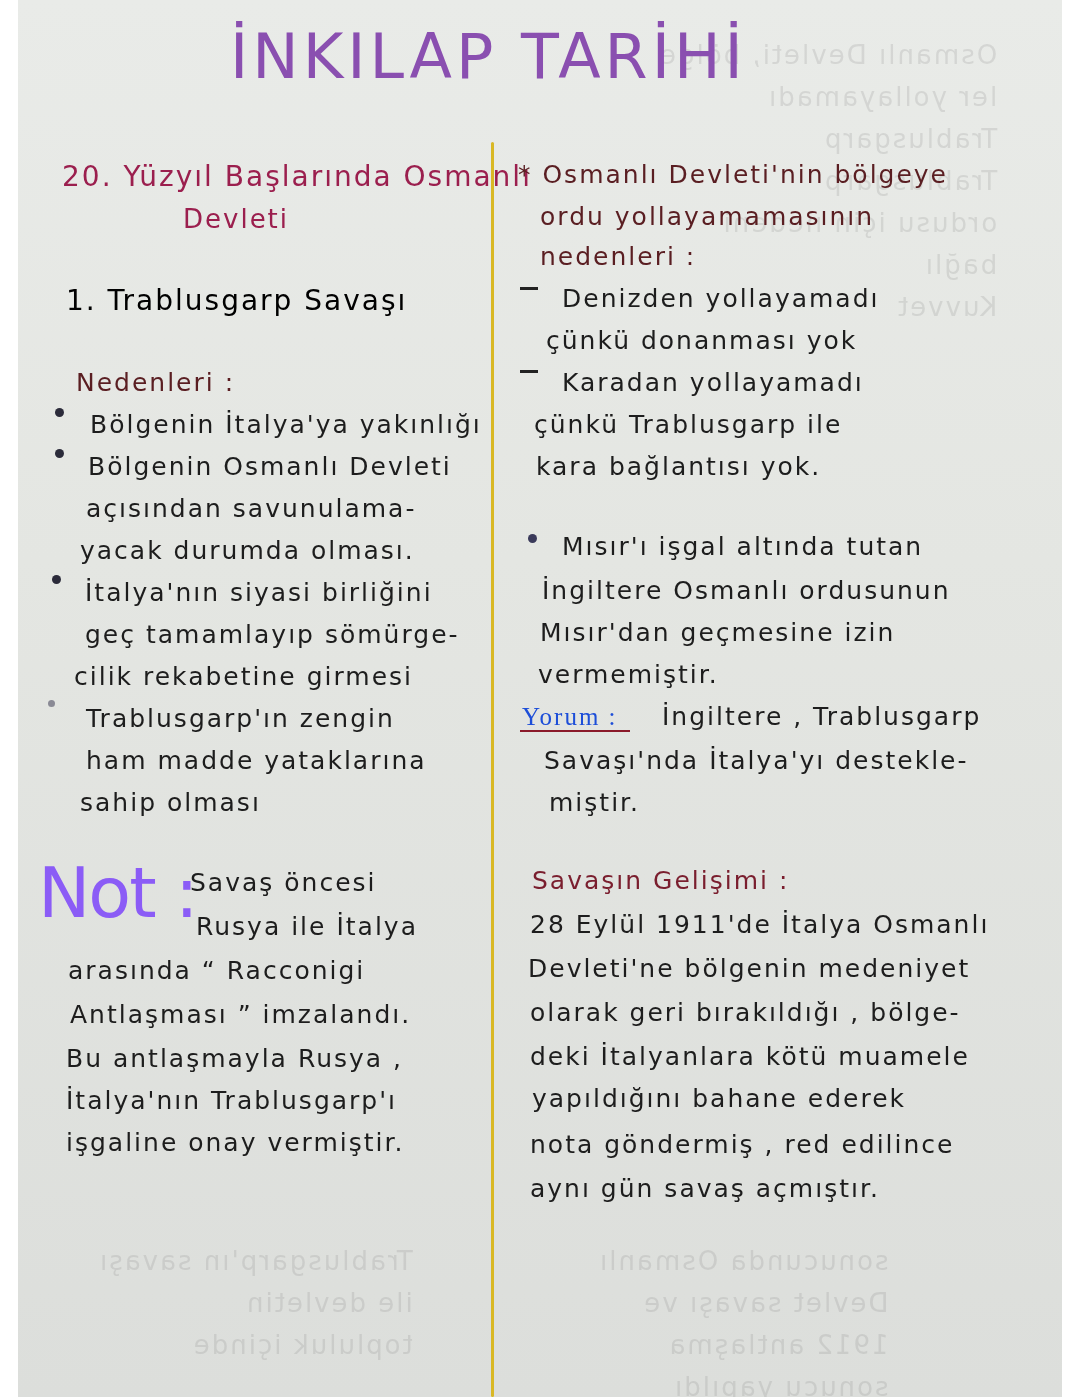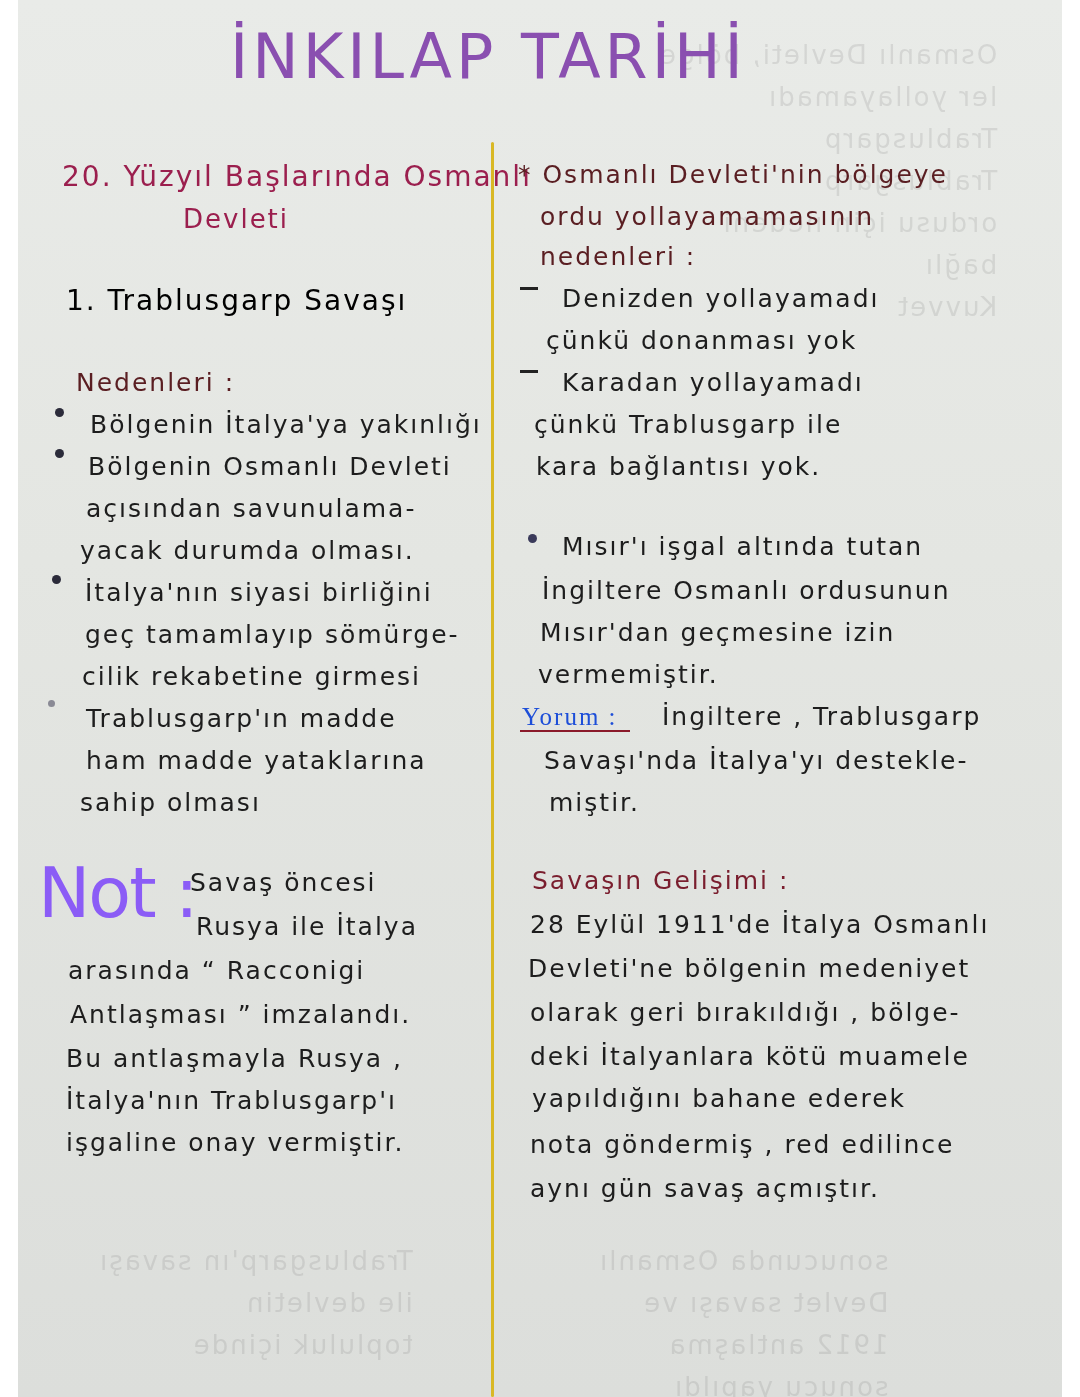--- a/index.html
+++ b/index.html
@@ -72,24 +72,24 @@
 <div class="txt" style="left:90px; top:404px;">Bölgenin İtalya'ya yakınlığı</div>
 
 <div class="bullet" style="left:55px; top:449px;"></div>
 <div class="txt" style="left:88px; top:446px;">Bölgenin Osmanlı Devleti</div>
 <div class="txt" style="left:86px; top:488px;">açısından savunulama-</div>
 <div class="txt" style="left:80px; top:530px;">yacak durumda olması.</div>
 
 <div class="bullet" style="left:52px; top:575px;"></div>
 <div class="txt" style="left:85px; top:572px;">İtalya'nın siyasi birliğini</div>
 <div class="txt" style="left:85px; top:614px;">geç tamamlayıp sömürge-</div>
-<div class="txt" style="left:82px; top:656px;">cilik rekabetine girmesi</div>
+<div class="txt" style="left:74px; top:656px;">cilik rekabetine girmesi</div>
 
 <div class="bullet" style="left:48px; top:700px; background:#8a8a95; width:7px; height:7px;"></div>
-<div class="txt" style="left:86px; top:698px;">Trablusgarp'ın madde</div>
+<div class="txt" style="left:86px; top:698px;">Trablusgarp'ın zengin</div>
 <div class="txt" style="left:86px; top:740px;">ham madde yataklarına</div>
 <div class="txt" style="left:80px; top:782px;">sahip olması</div>
 
 <div class="not-label">Not :</div>
 <div class="txt" style="left:190px; top:862px;">Savaş öncesi</div>
 <div class="txt" style="left:196px; top:906px;">Rusya ile İtalya</div>
 <div class="txt" style="left:68px; top:950px;">arasında “ Racconigi</div>
 <div class="txt" style="left:70px; top:994px;">Antlaşması ” imzalandı.</div>
 <div class="txt" style="left:66px; top:1038px;">Bu antlaşmayla Rusya ,</div>
 <div class="txt" style="left:66px; top:1080px;">İtalya'nın Trablusgarp'ı</div>

